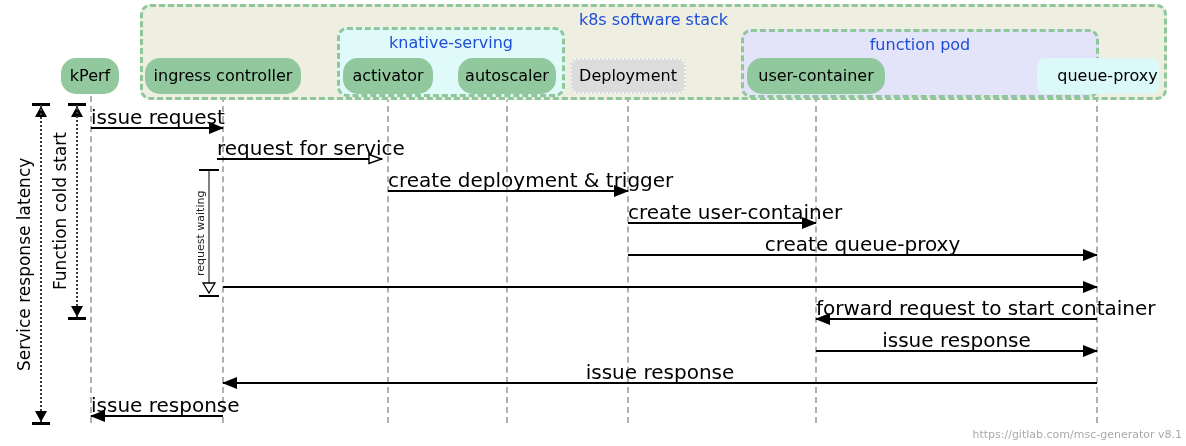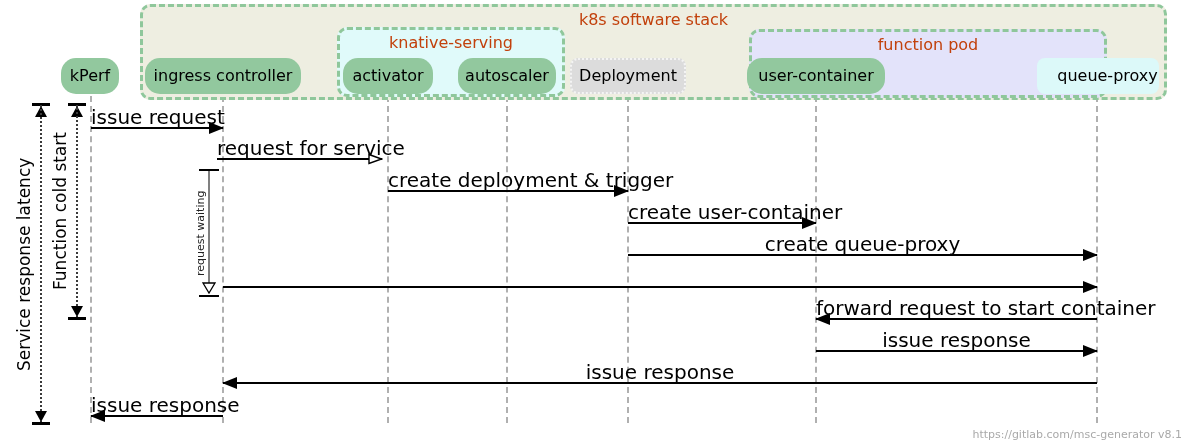--- a/index.html
+++ b/index.html
@@ -2,24 +2,24 @@
 <html><head>
 <meta charset="utf-8">
 <style>
   * { box-sizing: border-box; margin: 0; padding: 0; }
   body { background: #ffffff; font-family: "DejaVu Sans", "Liberation Sans", sans-serif; }
   #canvas { position: relative; width: 1186px; height: 446px; background: #ffffff; overflow: hidden; }
 
   
   .group { position: absolute; border: 3px dashed #8fc79b; border-radius: 10px; }
   .group-title { position: absolute; left: 0; right: 0; top: 3px; text-align: center;
-                 font-size: 16px; color: #c2410c; }
+                 font-size: 16px; color: #1d4ed8; }
   #g-k8s { left: 140px; top: 4px; width: 1027px; height: 96px; background: #eeeee1; z-index: 1; }
   #g-knative { left: 337px; top: 27px; width: 228px; height: 70px; background: #e0fafa; z-index: 2; }
-  #g-funcpod { left: 741px; top: 29px; width: 358px; height: 69px; background: #e3e3fa; z-index: 2; margin-left: 8px; }
+  #g-funcpod { left: 741px; top: 29px; width: 358px; height: 69px; background: #e3e3fa; z-index: 2; }
 
   
   .pbox { position: absolute; top: 58px; height: 36px; border-radius: 8px; z-index: 3;
           text-align: center; line-height: 36px; font-size: 16px; color: #000; }
   .pbox.green { background: #92c89e; border-radius: 15px; }
   .pbox.gray  { background: #dcdcdc; border: 2px dotted #f4f4f4; line-height: 32px; }
   .pbox.cyan  { background: #dcf9f9; padding-left: 19px; }
 
   
   .lifeline { position: absolute; top: 96px; height: 327px; width: 0;

